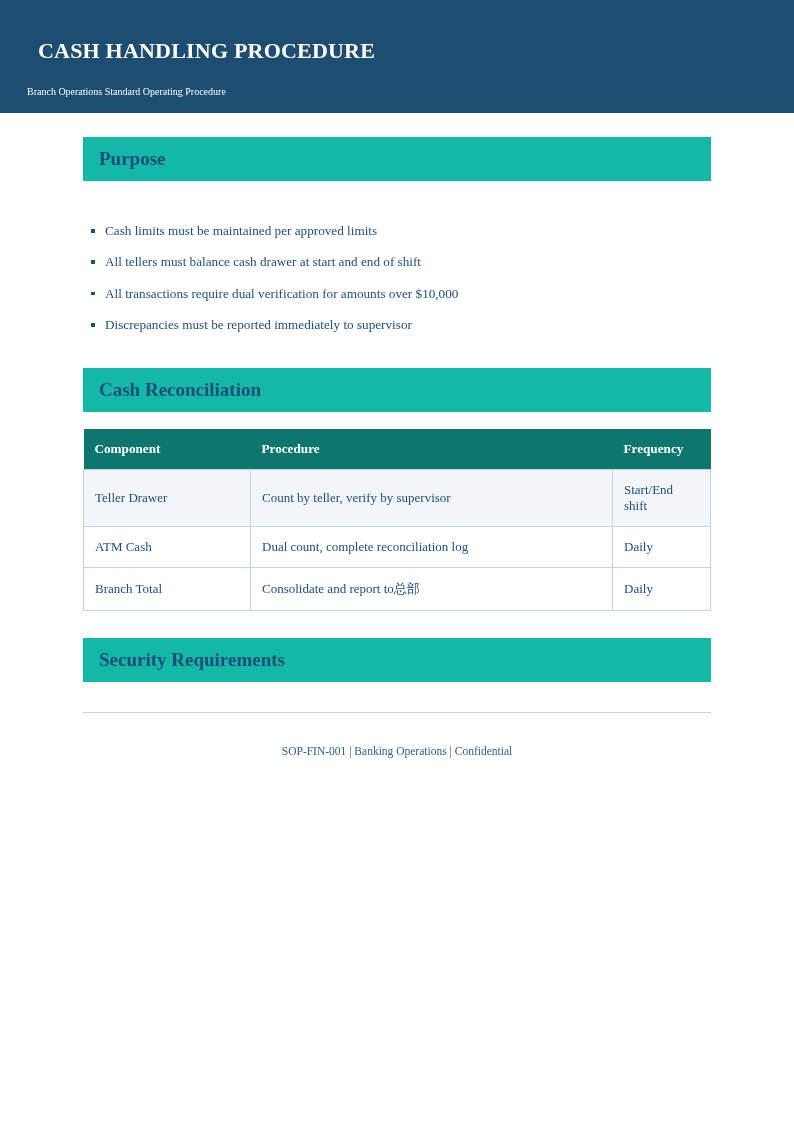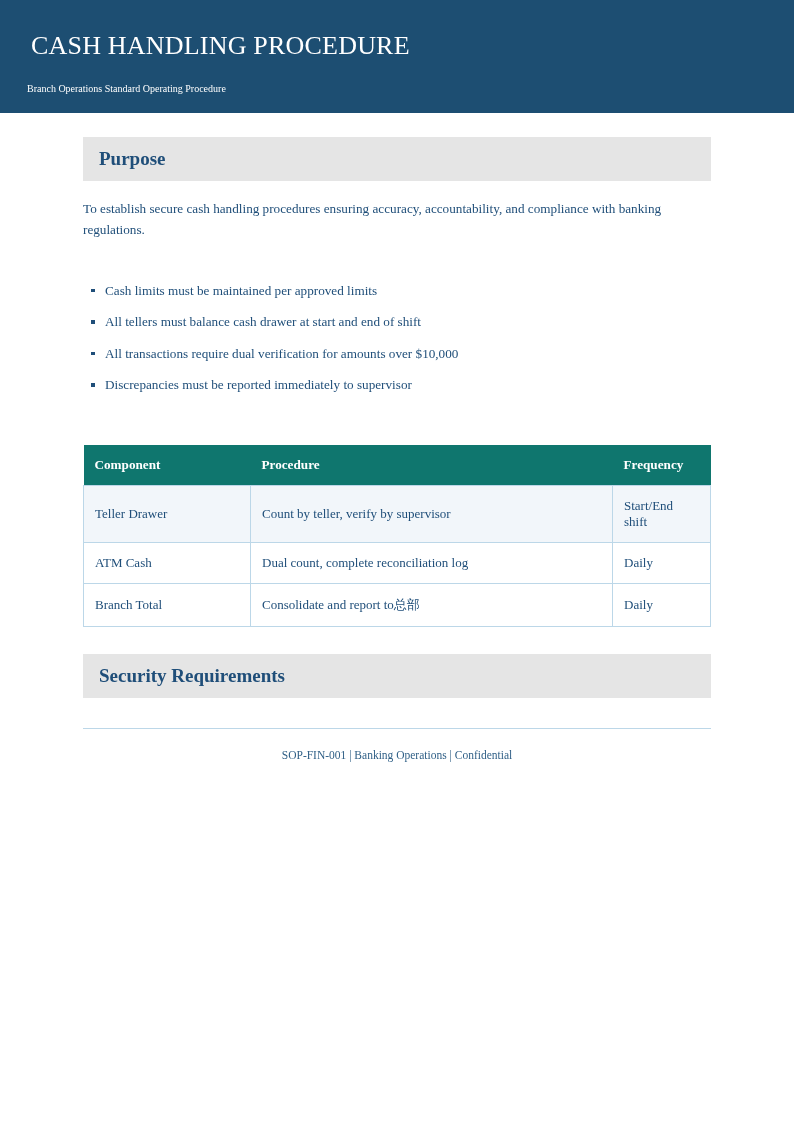--- a/index.html
+++ b/index.html
@@ -16,46 +16,46 @@
   }
 
   
   .doc-header {
     background: #1d4e72;
     height: 113px;
     box-sizing: border-box;
     padding: 28px 27px 0 27px;
   }
   .doc-title {
-    font-size: 26px;
-    font-weight: normal;
+    font-size: 22px;
+    font-weight: bold;
     color: #ffffff;
     letter-spacing: 0.2px;
     line-height: 1.05;
-    margin: 4px;
+    margin: 11px;
   }
   .doc-subtitle {
     font-size: 10px;
     color: #ffffff;
     margin: 24px 0 0 0;
     font-weight: normal;
   }
 
   
   .page {
     padding: 0 83px;
     box-sizing: border-box;
   }
 
   .section {
     margin: 0;
   }
 
   .section-heading {
-    background: #e5e5e5;
+    background: #14b8a6;
     color: #1f4e79;
     font-size: 19px;
     font-weight: bold;
     padding: 11px 0 11px 16px;
     box-sizing: border-box;
     margin: 0;
   }
 
   .section-body {
     padding: 0;
@@ -121,21 +121,21 @@
     background: #ffffff;
   }
   .col-component { width: 145px; }
   .col-procedure { width: 340px; }
   .col-frequency { width: auto; }
 
   
   .doc-footer {
     margin-top: 30px;
     border-top: 1px solid #bcd7e8;
-    padding-top: 16px;
+    padding-top: 28px;
     text-align: center;
   }
   .footer-text {
     font-size: 11.5px;
     color: #2f5f86;
   }
 
   .gap-sm { height: 20px; }
   .gap-md { height: 24px; }
   .gap-lg { height: 27px; }
@@ -147,41 +147,39 @@
   <h1 class="doc-title">CASH HANDLING PROCEDURE</h1>
   <p class="doc-subtitle">Branch Operations Standard Operating Procedure</p>
 </div>
 
 <div class="page">
 
   <div class="gap-md"></div>
 
   <div class="section">
     <div class="section-heading">Purpose</div>
-    <div class="section-body">
-      <p class="para">To establish secure cash handling procedures ensuring accuracy, accountability, and compliance with banking regulations.</p>
-    </div>
   </div>
 
   <div class="gap-lg"></div>
 
   <div class="section">
     <div class="section-body">
       <ul class="bullets">
         <li>Cash limits must be maintained per approved limits</li>
         <li>All tellers must balance cash drawer at start and end of shift</li>
         <li>All transactions require dual verification for amounts over $10,000</li>
         <li>Discrepancies must be reported immediately to supervisor</li>
       </ul>
     </div>
   </div>
 
   <div class="gap-sm"></div>
 
   <div class="section">
+    <div class="section-heading">Cash Reconciliation</div>
     <div class="section-body">
       <table class="sop-table">
         <thead>
           <tr>
             <th class="col-component">Component</th>
             <th class="col-procedure">Procedure</th>
             <th class="col-frequency">Frequency</th>
           </tr>
         </thead>
         <tbody>

